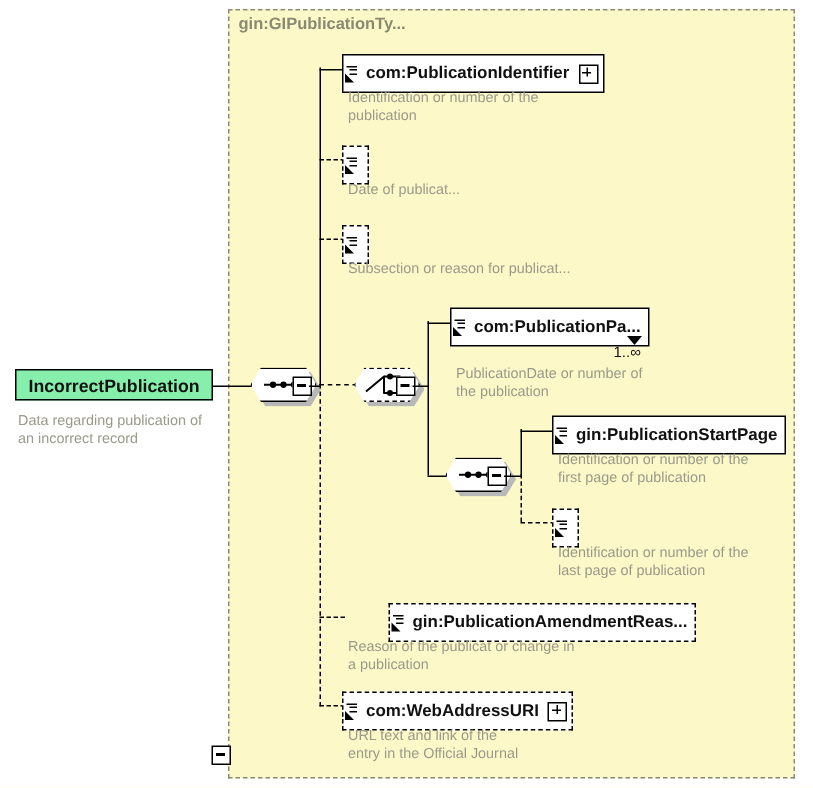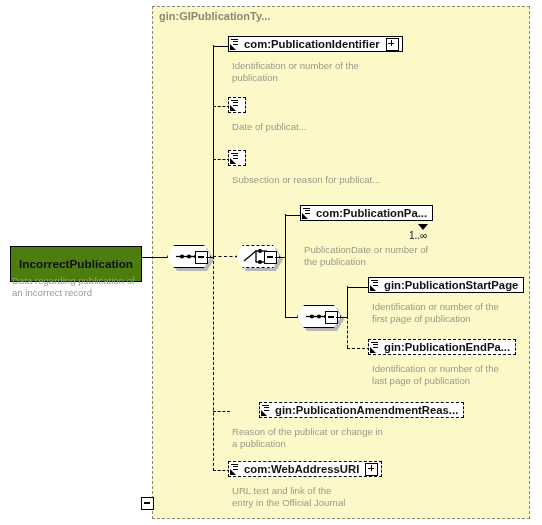--- a/index.html
+++ b/index.html
@@ -18,21 +18,21 @@
   #type-label{
     position:absolute;left:159px;top:10px;
     font-size:11px;font-weight:bold;color:#8a8a72;
     letter-spacing:0px;white-space:nowrap;
   }
 
   
   .node{position:absolute;box-sizing:border-box;}
   .nodebox{
     position:relative;display:inline-flex;align-items:center;
-    background:#ffffff;height:16px;box-sizing:border-box;
+    background:#ffffff;height:26px;box-sizing:border-box;
     border:1.4px solid #000;
     padding:0 3px 0 1px;
     white-space:nowrap;
   }
   .nodebox.opt{border:1.4px dashed #000;}
   .nodebox .shadow{
     position:absolute;left:3px;top:19px;width:100%;height:4px;
     background:#b8b8b8;z-index:-1;
   }
   .nodelabel{
@@ -57,21 +57,21 @@
     display:inline-flex;align-items:center;justify-content:center;
     margin-left:4px;flex:0 0 11px;position:relative;
   }
   .plusbox i{position:absolute;background:#000;}
   .plusbox .h{left:1.5px;top:4.3px;width:6px;height:1.4px;}
   .plusbox .v{left:4.3px;top:1.5px;width:1.4px;height:6px;}
 
   
   .rootbox{
     position:relative;display:inline-flex;align-items:center;
-    background:#4d7c0f;border:1.4px solid #000;height:36px;
+    background:#86efac;border:1.4px solid #000;height:21px;
     padding:0 8px;box-sizing:border-box;white-space:nowrap;
   }
   .rootbox .rlabel{font-size:11.8px;font-weight:bold;color:#111;}
 
   
   .anno{
     position:absolute;font-size:9.6px;color:#9a9a8a;line-height:11.5px;
     white-space:pre-line;
   }
   .card{
@@ -282,21 +282,20 @@
 
 <div class="dln h" style="left:347px;top:348px;width:23px;"></div>
 <div class="node" style="left:368px;top:339px;">
   <div class="nodebox opt">
     <span class="elicon">
       <i class="l1"></i>
         <i class="l2"></i>
         <i class="l3"></i>
         <i class="arrow"></i>
     </span>
-    <span class="nodelabel">gin:PublicationEndPa...</span>
     <span class="shadow"></span>
   </div>
 </div>
 <div class="anno" style="left:372px;top:363px;width:160px;">Identification or number of the
 last page of publication</div>
 
 <div class="dln h" style="left:213px;top:411px;width:17px;"></div>
 <div class="node" style="left:216px;top:402px;margin-left:43px;">
   <div class="nodebox opt">
     <span class="elicon">

